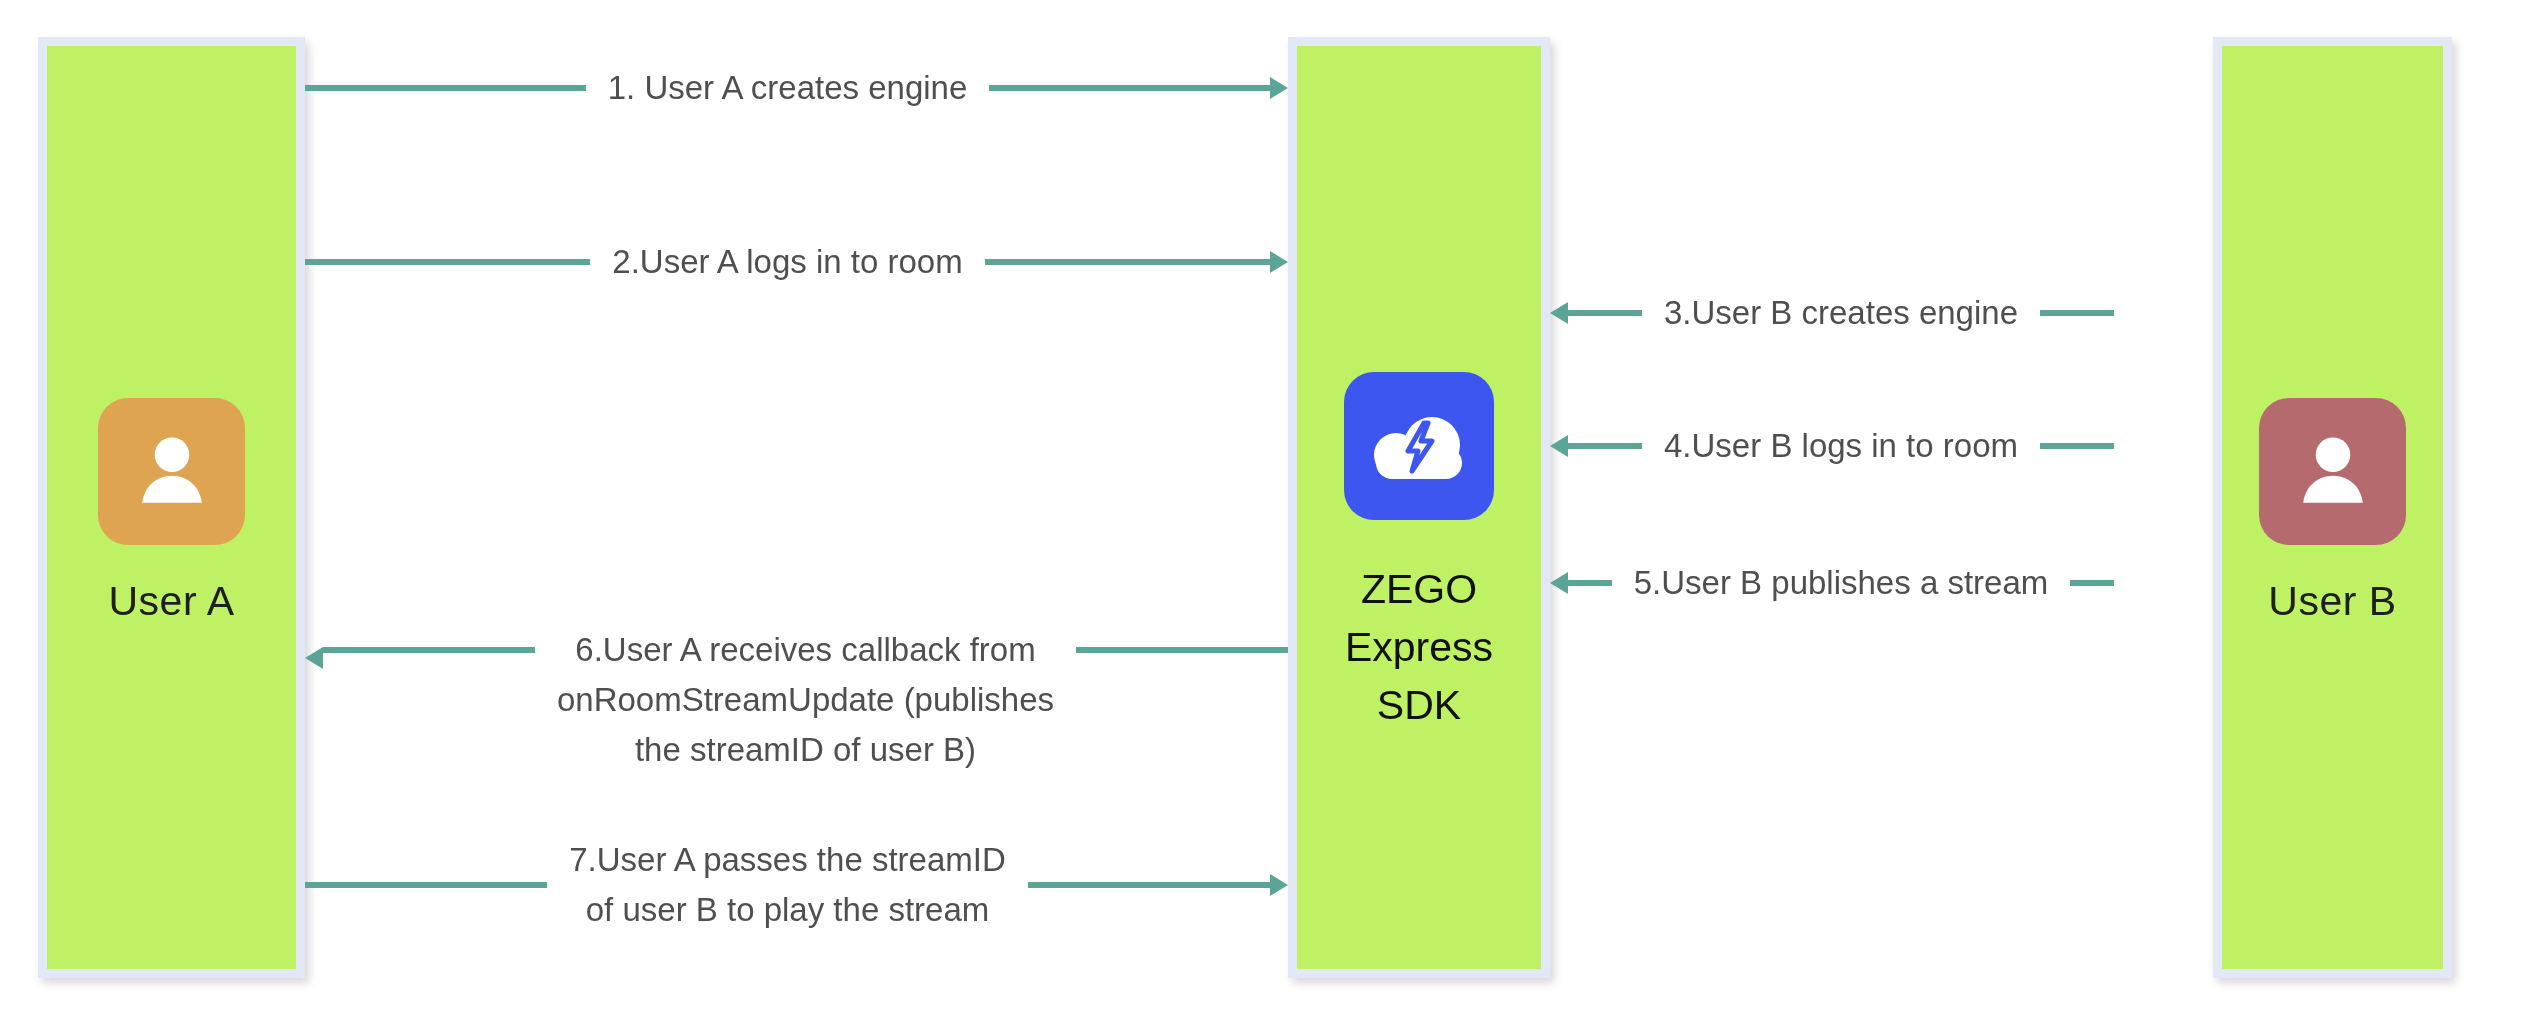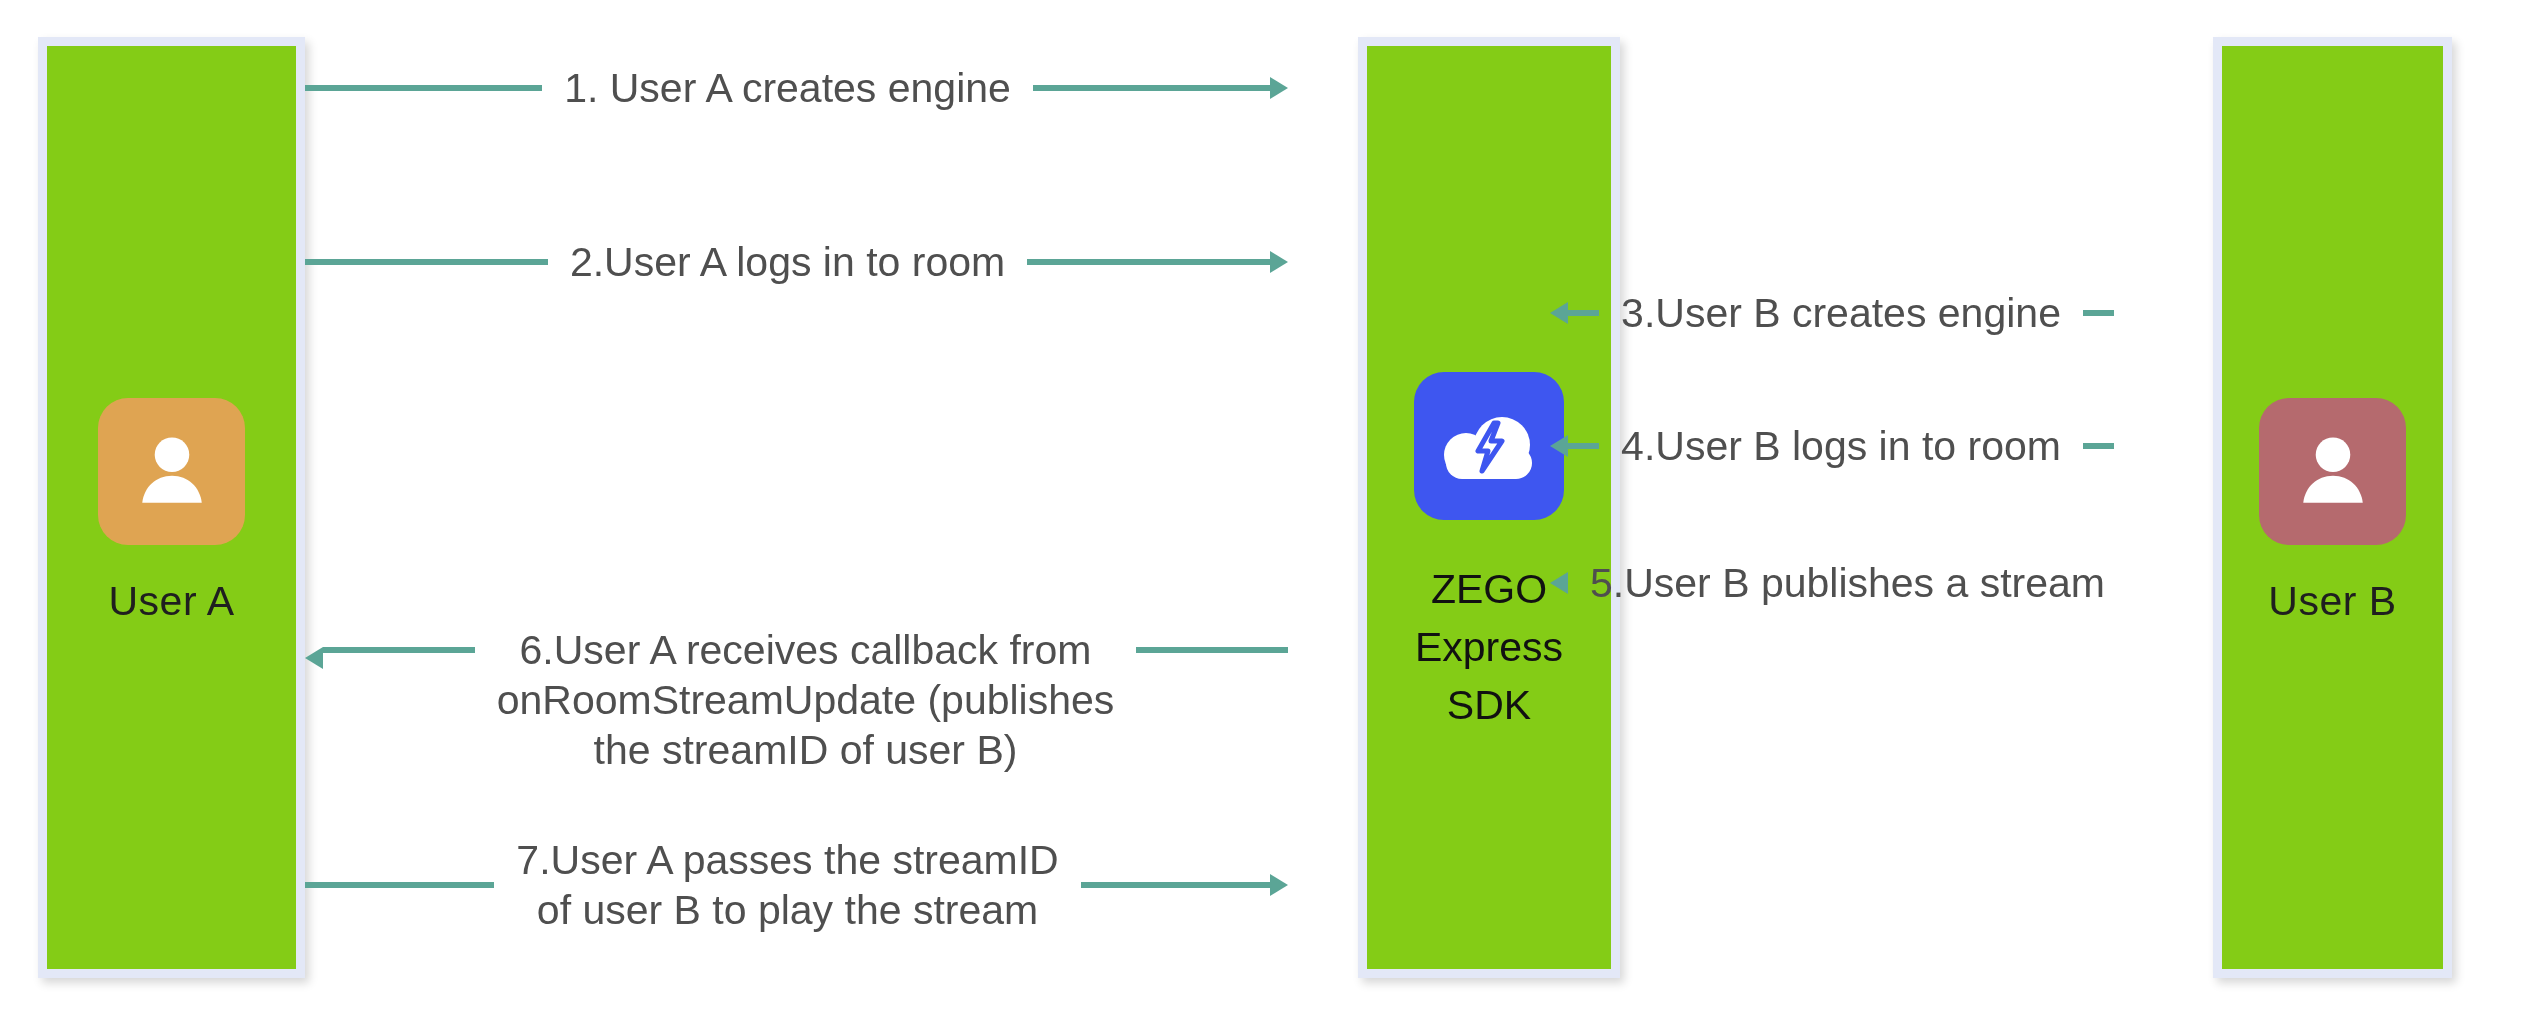--- a/index.html
+++ b/index.html
@@ -2,27 +2,27 @@
 <html><head>
 <meta charset="utf-8">
 <style>
   html,body{margin:0;padding:0;background:#ffffff;}
   body{font-family:"Liberation Sans", sans-serif;}
   .stage{position:relative;width:2544px;height:1036px;background:#ffffff;overflow:hidden;}
 
   
   .lifeline{
     position:absolute;top:37px;height:941px;
-    background:#84cc16;
+    background:#bef264;
     border:9px solid #e3e8f7;
     box-sizing:border-box;
     box-shadow:4px 5px 9px rgba(0,0,0,0.16);
   }
   .col-a{left:38px;width:267px;}
-  .col-sdk{left:1358px;width:262px;}
+  .col-sdk{left:1288px;width:262px;}
   .col-b{left:2213px;width:239px;}
 
   .lifeline-content{
     position:absolute;left:0;right:0;
     display:flex;flex-direction:column;align-items:center;
   }
   .col-a .lifeline-content,.col-b .lifeline-content{top:352px;}
   .col-sdk .lifeline-content{top:326px;}
 
   .actor-icon{
@@ -44,21 +44,21 @@
   .arrow.top-align{align-items:flex-start;}
   .arrow.top-align .seg,
   .arrow.top-align .head{margin-top:22px;}
   .gap-left{left:305px;width:983px;}
   .gap-right{left:1550px;width:564px;}
   .seg{flex:1 1 0;height:6px;background:#5ba596;}
   .head{width:0;height:0;flex:0 0 auto;}
   .head-right{border-top:11px solid transparent;border-bottom:11px solid transparent;border-left:18px solid #5ba596;}
   .head-left{border-top:11px solid transparent;border-bottom:11px solid transparent;border-right:18px solid #5ba596;}
   .arrow-label{padding:0 22px;text-align:center;}
-  .arrow-label div{font-size:41px;line-height:50px;color:#4f4f4f;white-space:nowrap;}
+  .arrow-label div{font-size:33px;line-height:50px;color:#4f4f4f;white-space:nowrap;}
 
   .a1{top:63px;}
   .a2{top:225px;margin-top:12px;}
   .a3{top:288px;}
   .a4{top:421px;}
   .a5{top:558px;}
   .a6{top:625px;}
   .a7{top:835px;}
 </style>
 </head>

